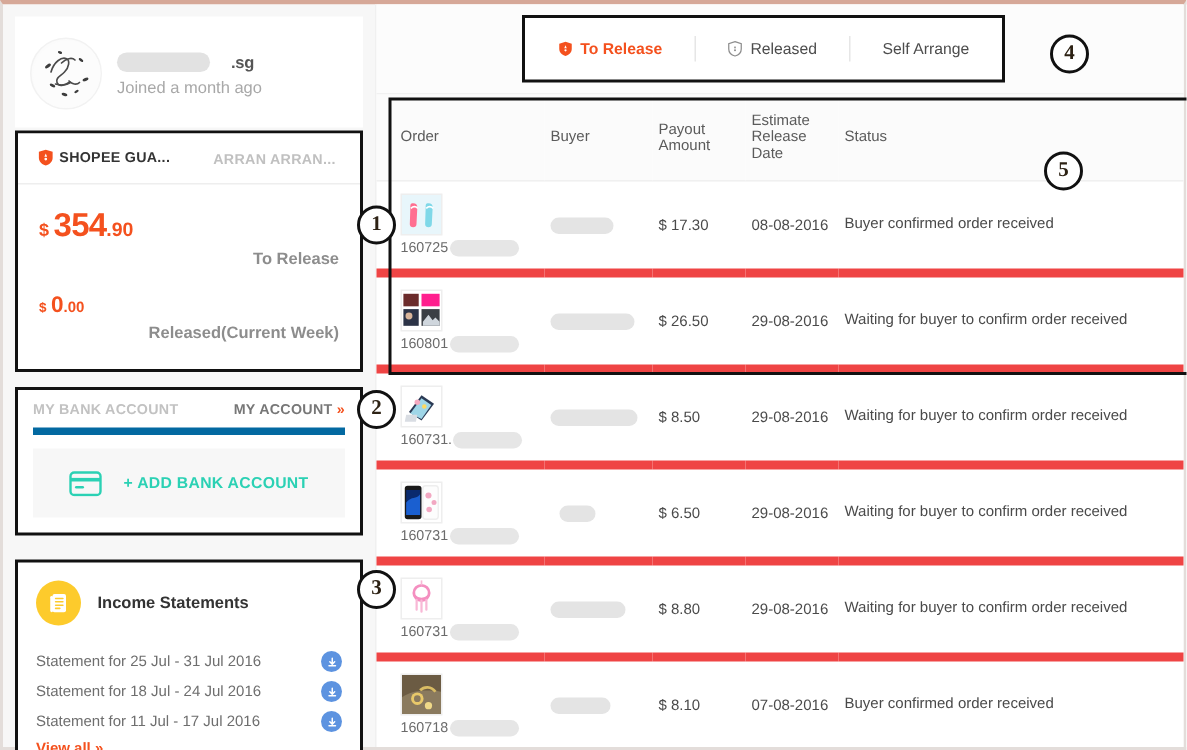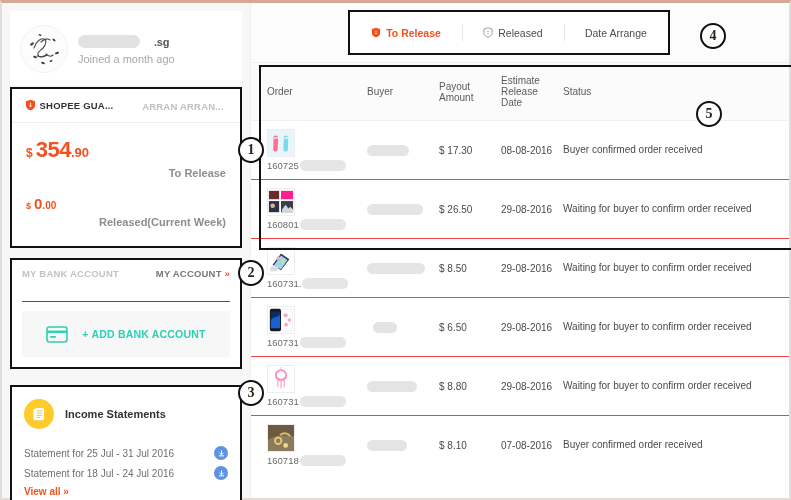--- a/index.html
+++ b/index.html
@@ -96,22 +96,22 @@
   .amount-block2 { padding: 10px 14px 18px 14px; }
   .amt-big2 { color: #f4511e; font-size: 15px; font-weight: bold; }
   .amt-cents2 { color: #f4511e; font-size: 10px; font-weight: bold; }
   .cur2 { color: #f4511e; font-size: 9px; font-weight: bold; margin-right: 3px; }
 
   
   .bank-card { margin-top: 10px; padding: 8px 10px 10px 10px; }
   .bank-head {
     display: flex; justify-content: space-between; align-items: center;
     font-size: 9.5px; font-weight: bold; letter-spacing: .2px;
-    padding-bottom: 22px;
-    border-bottom: 1px solid #0369a1;
+    padding-bottom: 6px;
+    border-bottom: 5px solid #0369a1;
   }
   .bank-head .lbl { color: #c2c2c2; }
   .bank-head .wallet-link { color: #777; }
   .bank-head .wallet-link .chev { color: #f4511e; font-weight: bold; }
   .add-bank {
     margin-top: 9px;
     background: #f7f7f7;
     height: 46px;
     display: flex; align-items: center; justify-content: center; gap: 14px;
   }
@@ -196,21 +196,21 @@
   }
   .col-order  { width: 112px; padding-left: 16px !important; }
   .col-buyer  { width: 72px; }
   .col-amt    { width: 62px; }
   .col-date   { width: 62px; }
   .col-status { width: auto; }
 
   .tbl tbody td {
     padding: 8px 4px;
     vertical-align: middle;
-    border-bottom: 1px solid #ef4444;
+    border-bottom: 6px solid #ef4444;
     font-size: 10px;
     color: #4a4a4a;
   }
   .tbl tbody tr:last-child td { border-bottom: none; }
 
   .order-cell { padding-left: 16px !important; }
   .thumb {
     width: 28px; height: 28px;
     border: 1px solid #eee;
     background: #fff;
@@ -352,20 +352,29 @@
           </div>
           <div class="stmt-row">
             <span class="txt">Statement for 18 Jul - 24 Jul 2016</span>
             <span class="dl-badge">
               <svg viewBox="0 0 10 10" width="9" height="9">
                   <path d="M5 2v4M3.2 4.6 5 6.4l1.8-1.8" stroke="#fff" stroke-width="1.1" fill="none" stroke-linecap="round" stroke-linejoin="round"></path>
                   <path d="M2.6 7.6h4.8" stroke="#fff" stroke-width="1.1" stroke-linecap="round"></path>
                 </svg>
             </span>
           </div>
+          <div class="stmt-row">
+            <span class="txt">Statement for 11 Jul - 17 Jul 2016</span>
+            <span class="dl-badge">
+              <svg viewBox="0 0 10 10" width="9" height="9">
+                  <path d="M5 2v4M3.2 4.6 5 6.4l1.8-1.8" stroke="#fff" stroke-width="1.1" fill="none" stroke-linecap="round" stroke-linejoin="round"></path>
+                  <path d="M2.6 7.6h4.8" stroke="#fff" stroke-width="1.1" stroke-linecap="round"></path>
+                </svg>
+            </span>
+          </div>
           <div class="view-all">View all »</div>
         </div>
       </div>
     </div>
 
     <div class="main">
 
       <div class="topbar">
         <div class="tabs-hl">
           <div class="tab active">
@@ -382,21 +391,21 @@
             <span class="shield">
               <svg viewBox="0 0 12 13" width="10" height="11">
                   <path d="M6 .8 11 2.4v4.3C11 9.6 8.7 11.6 6 12.3 3.3 11.6 1 9.6 1 6.7V2.4Z" fill="none" stroke="#8d8d8d" stroke-width="1"></path>
                   <path d="M6 4 6.9 6h-1.8Z" fill="#8d8d8d"></path>
                   <circle cx="6" cy="7.6" r=".8" fill="#8d8d8d"></circle>
                 </svg>
             </span>
             <span>Released</span>
           </div>
           <div class="tab">
-            <span>Date Arrange</span>
+            <span>Self Arrange</span>
           </div>
         </div>
       </div>
 
       <div class="table-area">
         <div class="tbl-hl"></div>
 
         <table class="tbl">
           <thead>
             <tr>

